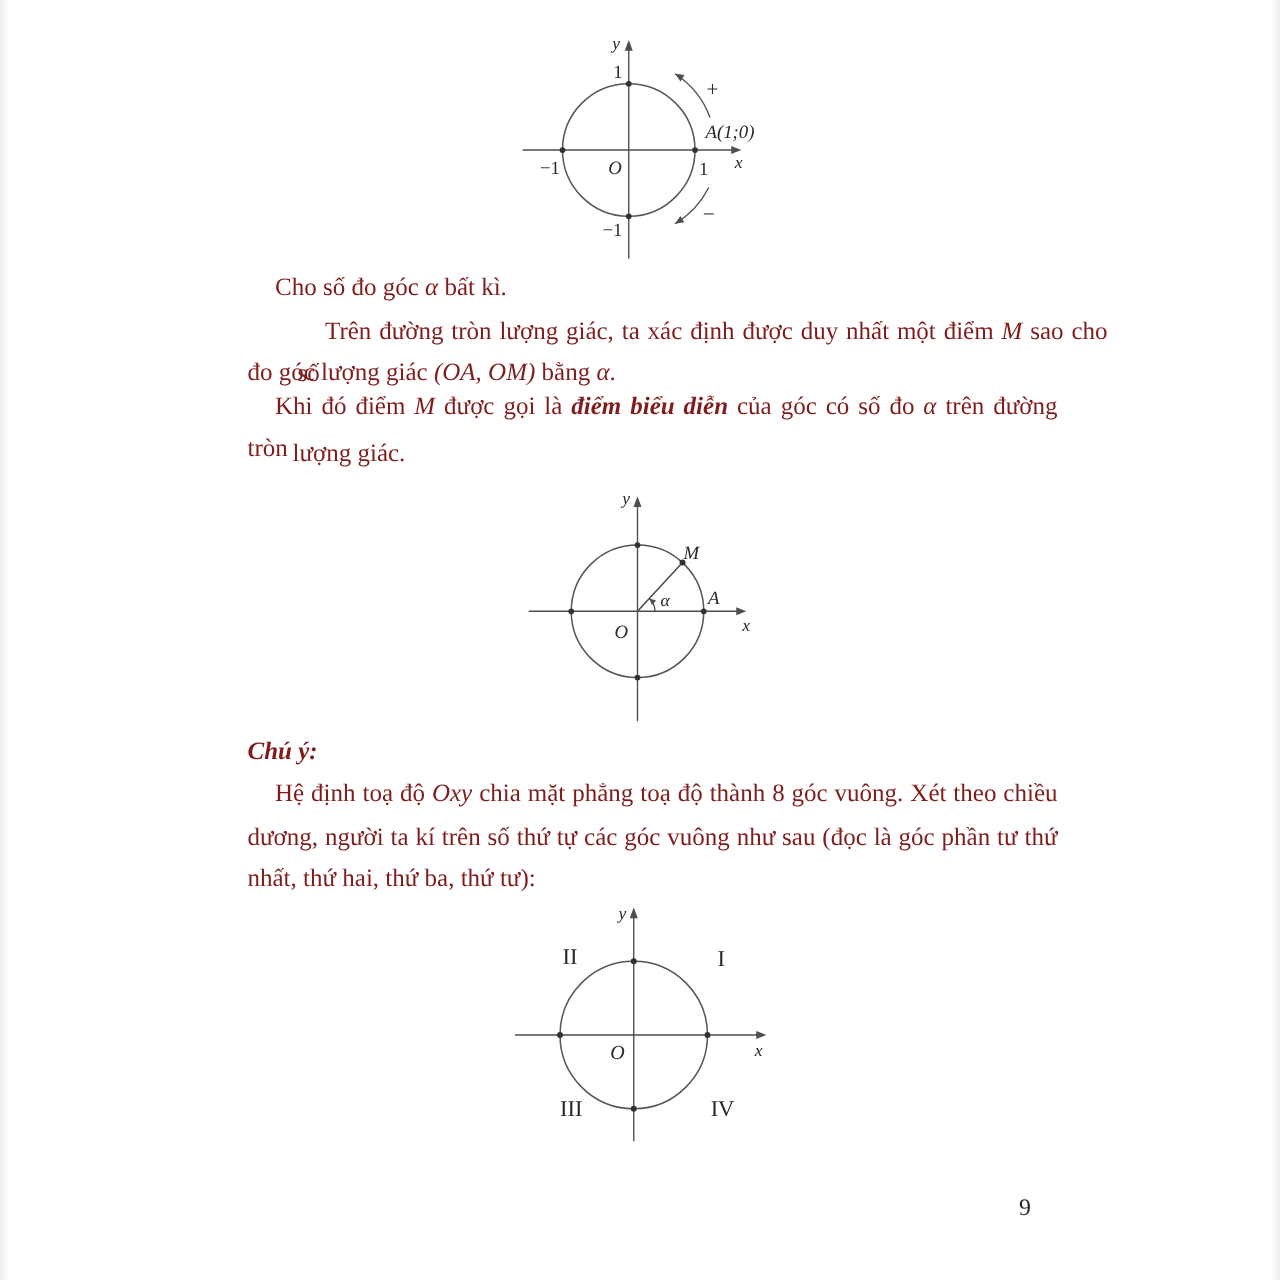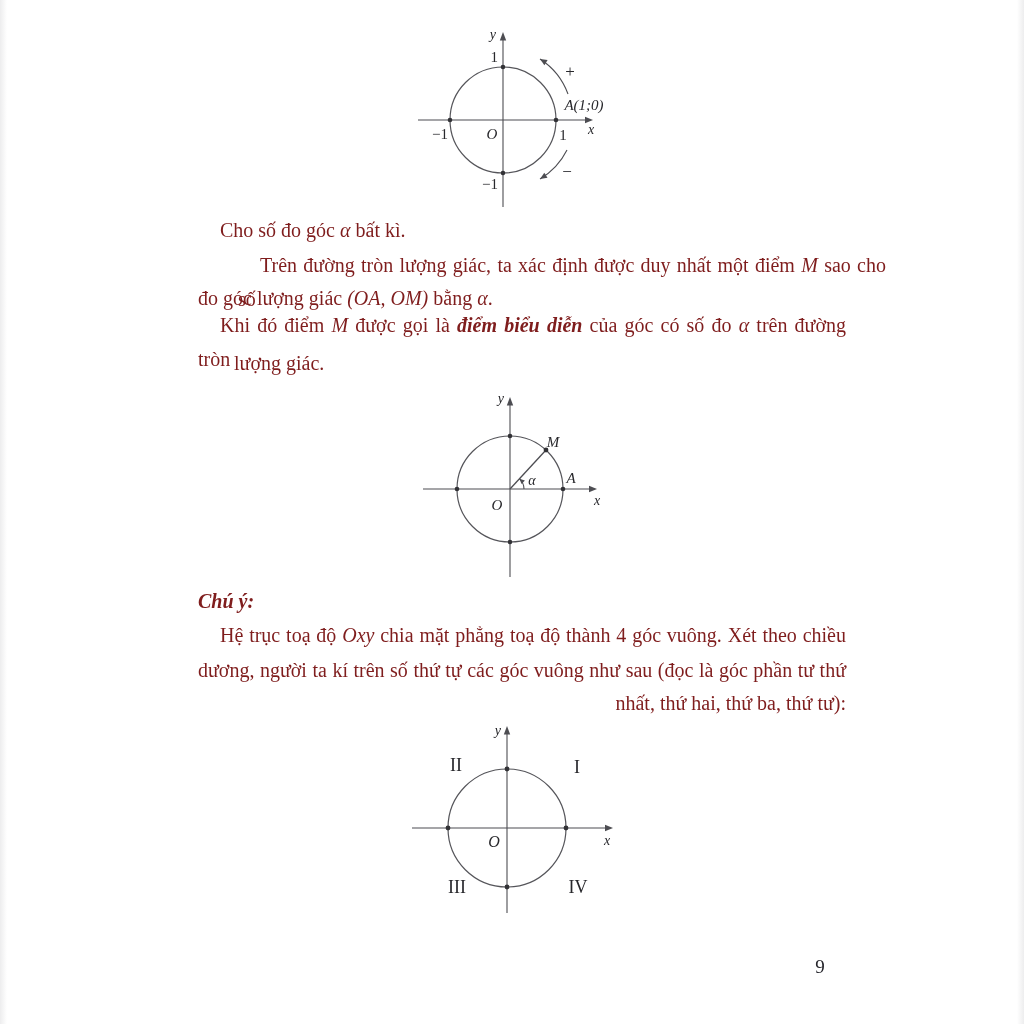--- a/index.html
+++ b/index.html
@@ -100,25 +100,25 @@
   <text class="lbl-sm" x="504" y="403" text-anchor="end">y</text>
   <text class="lbl-it" x="553" y="447" text-anchor="middle">M</text>
   <text class="lbl-sm" x="532" y="485" text-anchor="middle">α</text>
   <text class="lbl-it" x="571" y="483" text-anchor="middle">A</text>
   <text class="lbl-it" x="497" y="510" text-anchor="middle">O</text>
   <text class="lbl-sm" x="597" y="505" text-anchor="middle">x</text>
 </svg>
 
 <div class="tline note-heading" style="top:584px;">Chú ý:</div>
 
-<div class="tline ind jfull" style="top:618px;"><span>Hệ trục toạ độ </span><span class="it">Oxy</span><span> chia mặt phẳng toạ độ thành 4 góc vuông. Xét theo chiều</span></div>
+<div class="tline ind jfull" style="top:618px;"><span>Hệ định toạ độ </span><span class="it">Oxy</span><span> chia mặt phẳng toạ độ thành 8 góc vuông. Xét theo chiều</span></div>
 
 <div class="tline jfull" style="top:653px;">dương, người ta kí trên số thứ tự các góc vuông như sau (đọc là góc phần tư thứ</div>
 
-<div class="tline" style="top:686px;text-align:right;">nhất, thứ hai, thứ ba, thứ tư):</div>
+<div class="tline" style="top:686px;">nhất, thứ hai, thứ ba, thứ tư):</div>
 
 <svg style="left:405px;top:722px;width:235px;height:198px;" viewBox="405 722 235 198">
   <line class="ax" x1="507" y1="734" x2="507" y2="913"></line>
   <polygon class="arr" points="507,726 503.8,734.5 510.2,734.5"></polygon>
   <line class="ax" x1="412" y1="828" x2="606" y2="828"></line>
   <polygon class="arr" points="613,828 605,824.8 605,831.2"></polygon>
   <circle class="crc" cx="507" cy="828" r="59"></circle>
   <circle class="dot" cx="507" cy="769" r="2.4"></circle>
   <circle class="dot" cx="507" cy="887" r="2.4"></circle>
   <circle class="dot" cx="448" cy="828" r="2.4"></circle>

